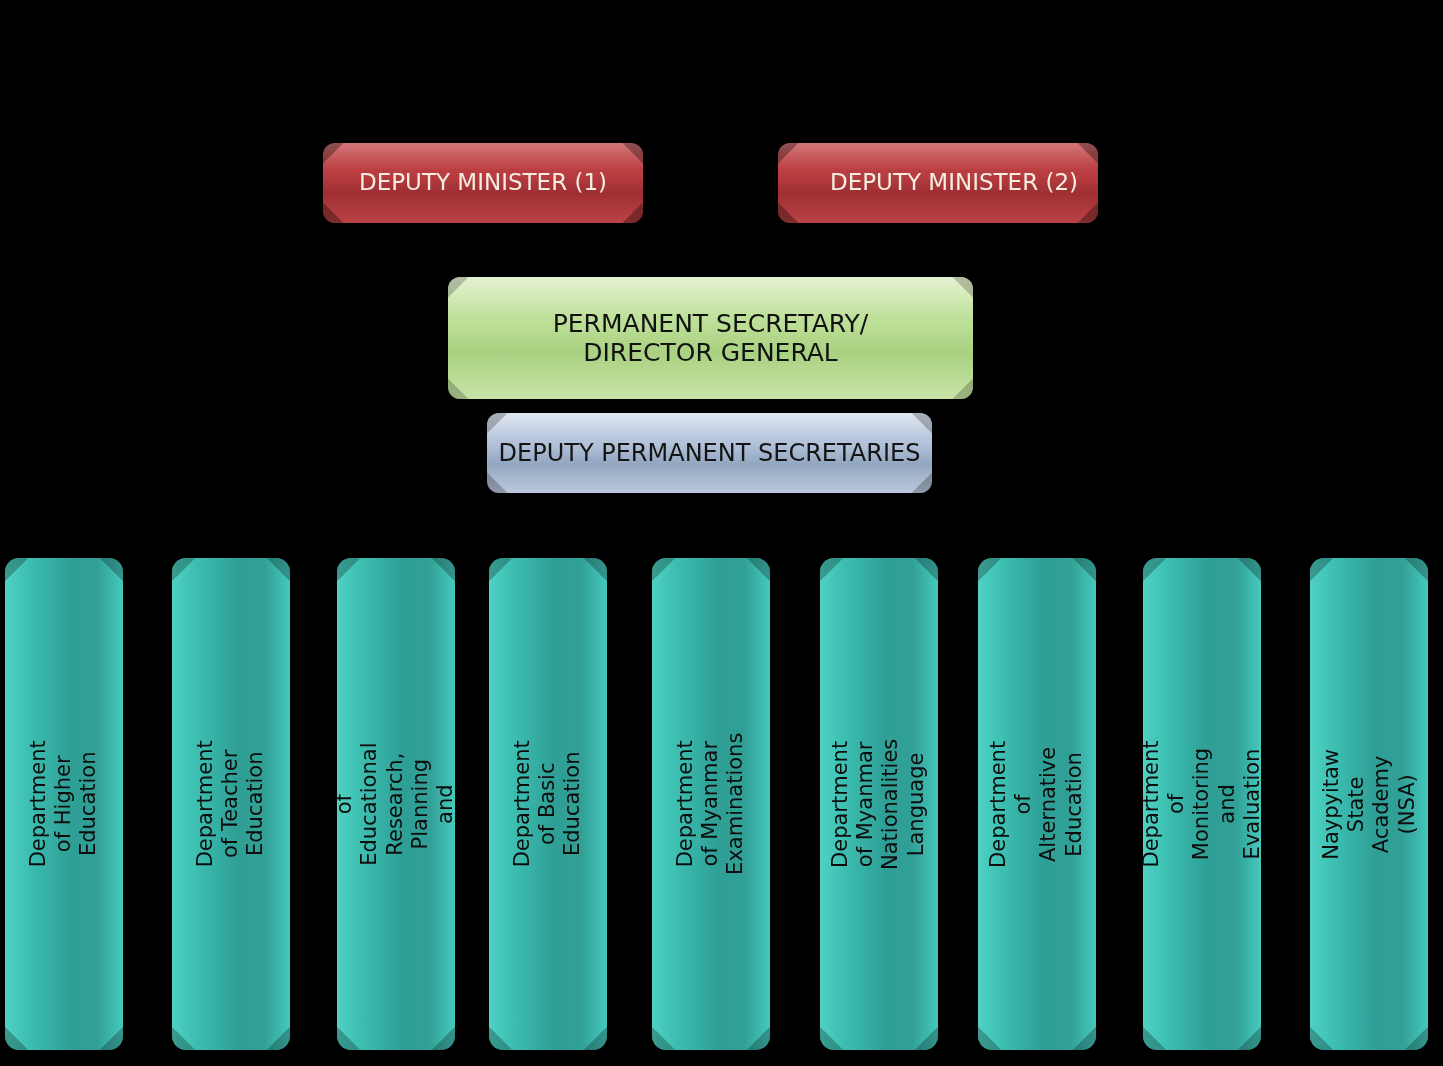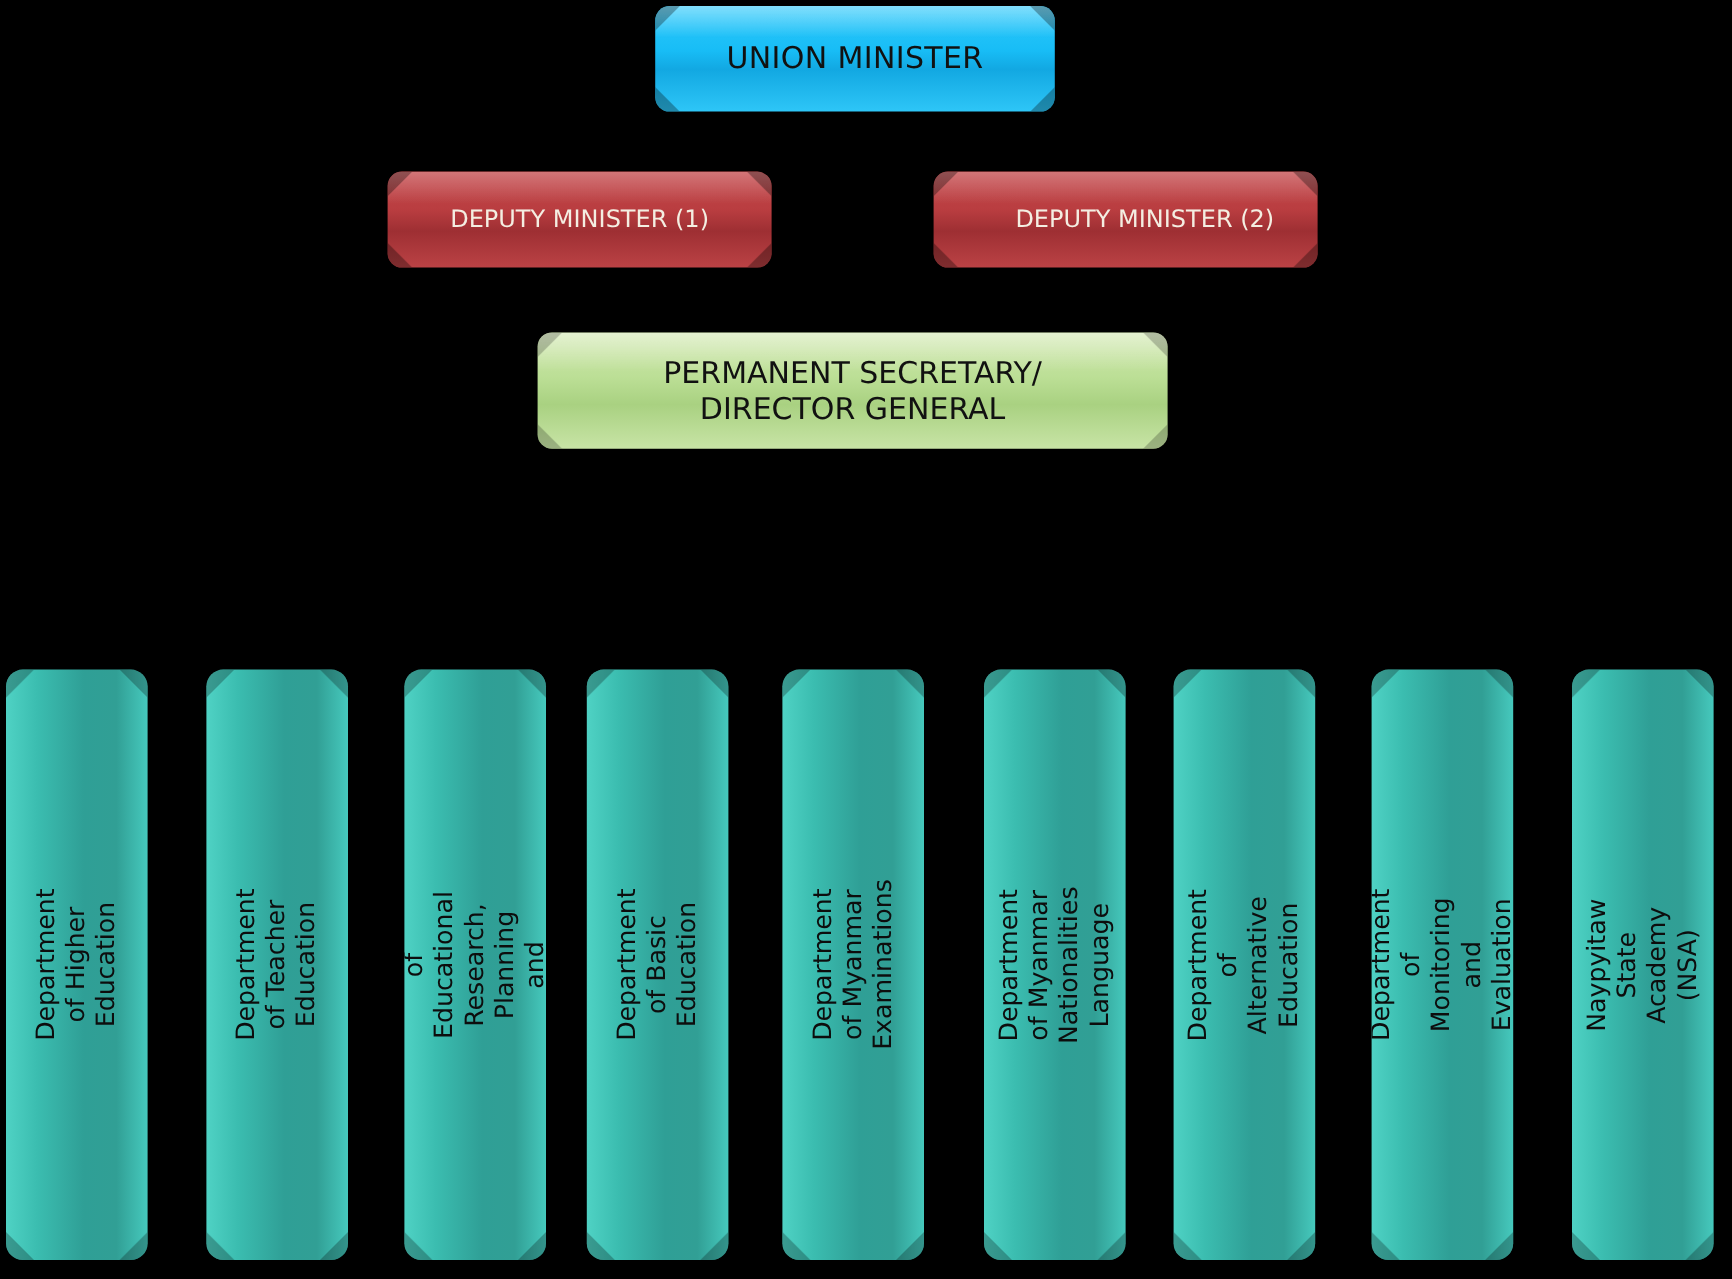--- a/index.html
+++ b/index.html
@@ -70,27 +70,27 @@
     box-shadow: 0 3px 7px rgba(0,0,0,0.85);
   }
   .n-dep .bevel {
     background:
       linear-gradient(135deg, rgba(0,0,0,0.32) 0 14px, rgba(0,0,0,0) 15px),
       linear-gradient(225deg, rgba(0,0,0,0.32) 0 14px, rgba(0,0,0,0) 15px),
       linear-gradient(45deg, rgba(0,0,0,0.32) 0 14px, rgba(0,0,0,0) 15px),
       linear-gradient(315deg, rgba(0,0,0,0.32) 0 14px, rgba(0,0,0,0) 15px),
       linear-gradient(180deg, rgba(255,255,255,0.26) 0%, rgba(255,255,255,0) 34%);
   }
-  .n-dep .lbl { color:#f4eee2; font-size: 20px; }
+  .n-dep .lbl { color:#f4eee2; font-size: 23px; }
   .n-dep1 { left: 323px; }
   .n-dep2 { left: 778px; padding-left: 32px; }
 
   
   .n-perm {
-    left: 448px; top: 277px; width: 525px; height: 97px;
+    left: 448px; top: 277px; width: 525px; height: 122px;
     background:
       linear-gradient(180deg,#cfe7ac 0%, #bcdf96 38%, #a9d181 62%, #c8e4a6 100%);
     box-shadow: 0 3px 7px rgba(0,0,0,0.85);
   }
   .n-perm .bevel {
     background:
       linear-gradient(135deg, rgba(0,0,0,0.22) 0 14px, rgba(0,0,0,0) 15px),
       linear-gradient(225deg, rgba(0,0,0,0.22) 0 14px, rgba(0,0,0,0) 15px),
       linear-gradient(45deg, rgba(0,0,0,0.22) 0 14px, rgba(0,0,0,0) 15px),
       linear-gradient(315deg, rgba(0,0,0,0.22) 0 14px, rgba(0,0,0,0) 15px),
@@ -139,40 +139,40 @@
     width: 470px;
     padding: 0;
     line-height: 1.2;
   }
 </style>
 </head>
 <body>
 
 <div id="chart-canvas">
 
-  <div class="node n-union">
-    <span class="bevel"></span>
-    <span class="lbl">UNION MINISTER</span>
-  </div>
 
   <div class="node n-dep n-dep1">
     <span class="bevel"></span>
     <span class="lbl">DEPUTY MINISTER (1)</span>
   </div>
   <div class="node n-dep n-dep2">
     <span class="bevel"></span>
     <span class="lbl">DEPUTY MINISTER (2)</span>
   </div>
 
   <div class="node n-perm">
     <span class="bevel"></span>
     <span class="lbl">PERMANENT SECRETARY/
 DIRECTOR GENERAL</span>
   </div>
 
+  <div class="node n-dps">
+    <span class="bevel"></span>
+    <span class="lbl">DEPUTY PERMANENT SECRETARIES</span>
+  </div>
 
   <div class="node n-dept" style="left:5px">
     <span class="bevel"></span>
     <span class="lbl">Department of Higher Education</span>
   </div>
   <div class="node n-dept" style="left:172px">
     <span class="bevel"></span>
     <span class="lbl">Department of Teacher Education</span>
   </div>
   <div class="node n-dept" style="left:337px">

